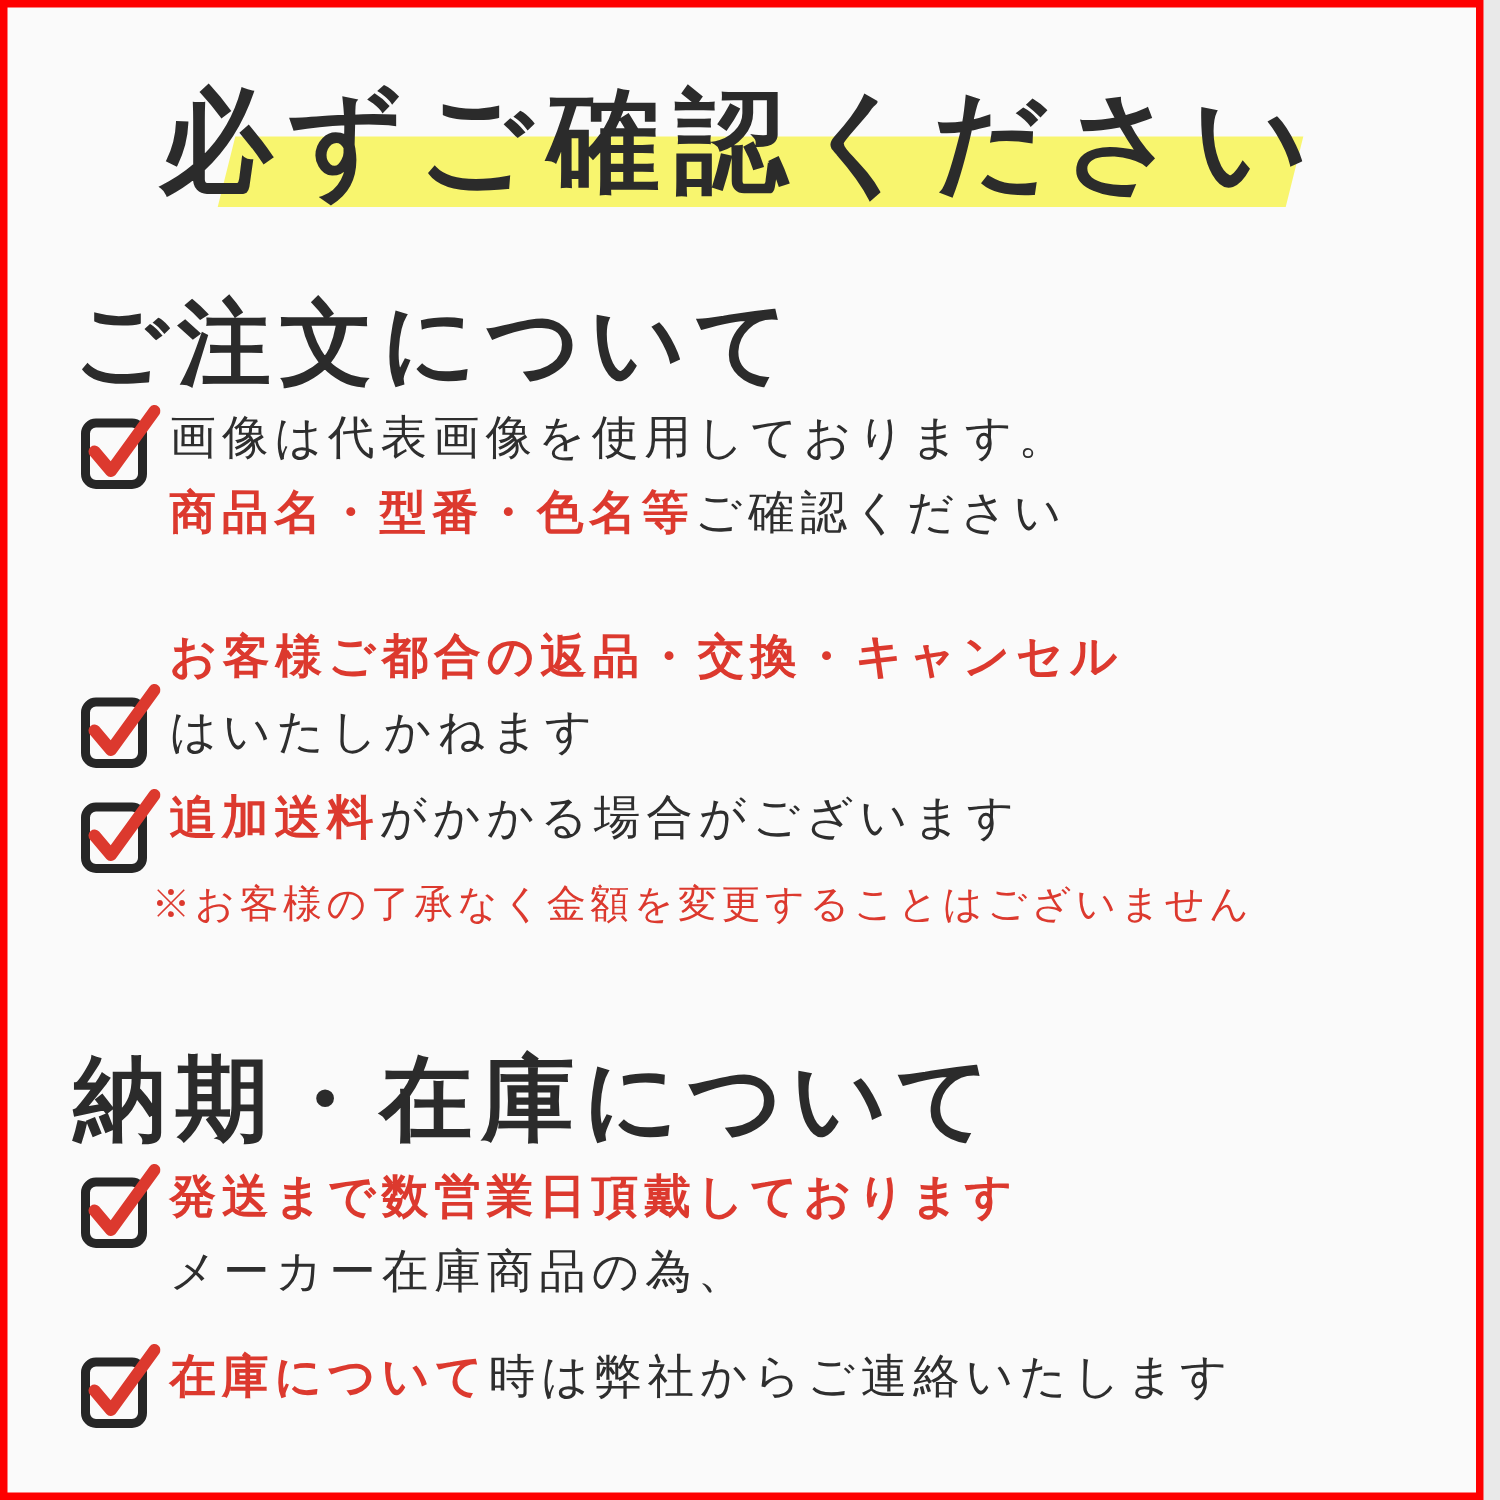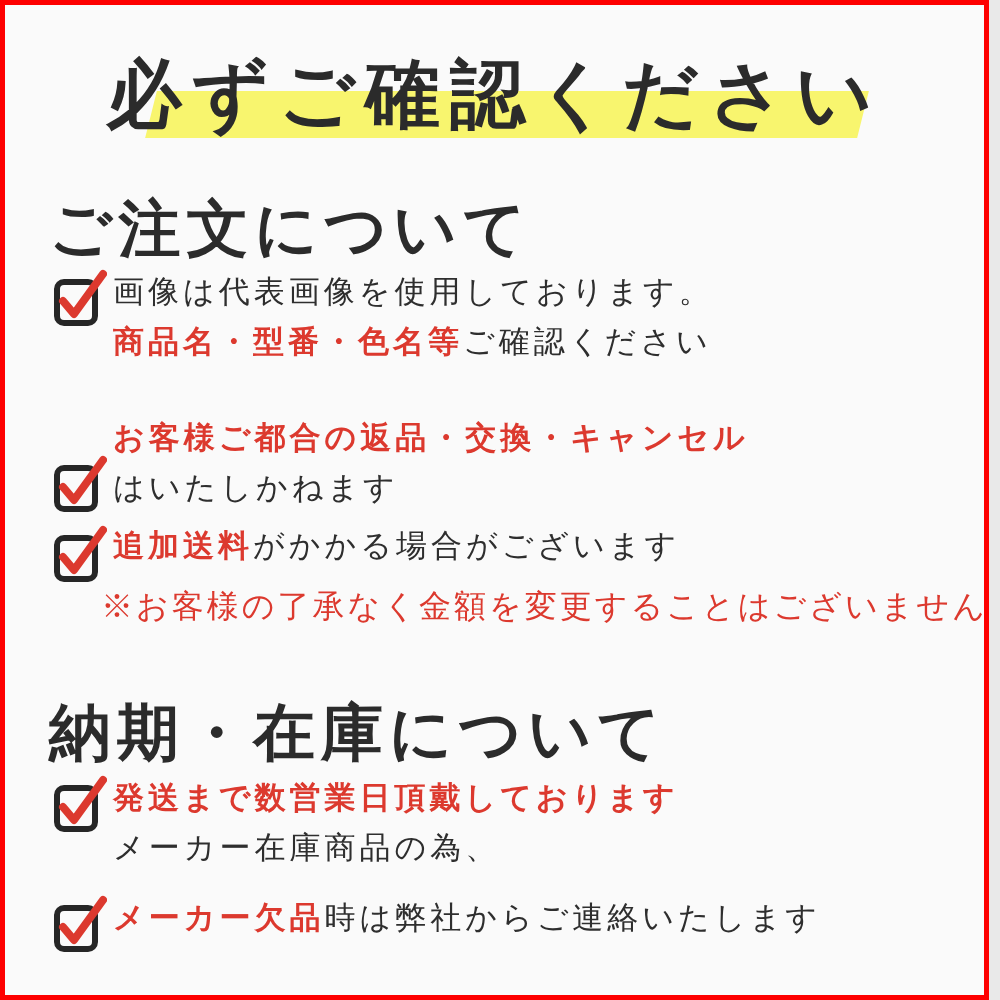--- a/index.html
+++ b/index.html
@@ -65,21 +65,21 @@
     line-height:50px;
     letter-spacing:4px;
     color:#2e2e2e;
     white-space:nowrap;
   }
   .seg-red  { color:#dc392e; font-weight:700; }
   .seg-dark { color:#2e2e2e; }
   .note {
     margin-top:12px;
     margin-left:-12px;
-    font-size:32px;
+    font-size:26px;
     letter-spacing:3px;
     color:#dc392e;
     white-space:nowrap;
   }
   #item-1 { top:262px; }
   #item-2 { top:408px;align-items:flex-end; }
   #item-3 { top:518px;font-family:Liberation Mono, monospace; }
   #item-4 { top:768px; }
   #item-5 { top:888px; }
 </style>
@@ -163,18 +163,18 @@
 
   <div id="item-5" class="item">
     <span class="checkbox">
       <svg width="54" height="60" viewBox="0 0 54 60">
         <rect x="4" y="15" width="38" height="41" rx="7" fill="none" stroke="#262626" stroke-width="6"></rect>
         <path d="M10 34 L21 47 L50 7" fill="none" stroke="#dc392e" stroke-width="8" stroke-linecap="round" stroke-linejoin="round"></path>
       </svg>
     </span>
     <div class="item-text">
       <div class="line">
-        <span class="seg-red">メーカー欠品</span><span class="seg-dark">時は弊社からご連絡いたします</span>
+        <span class="seg-red">在庫について</span><span class="seg-dark">時は弊社からご連絡いたします</span>
       </div>
     </div>
   </div>
 
 </div>
 
 </body></html>

